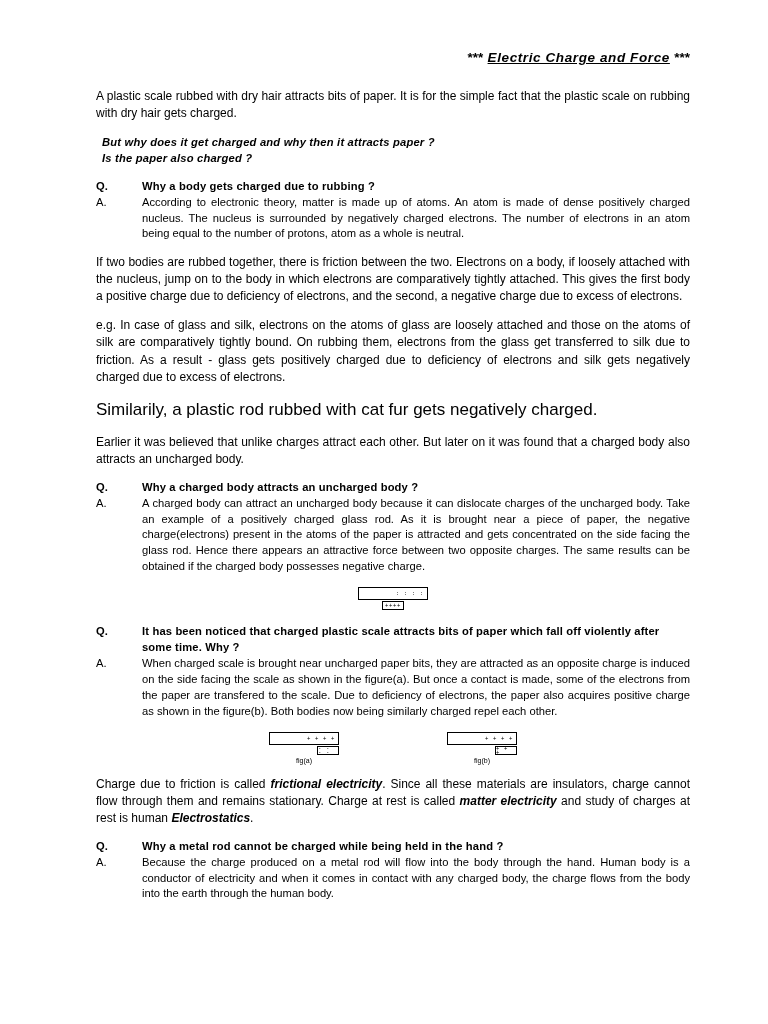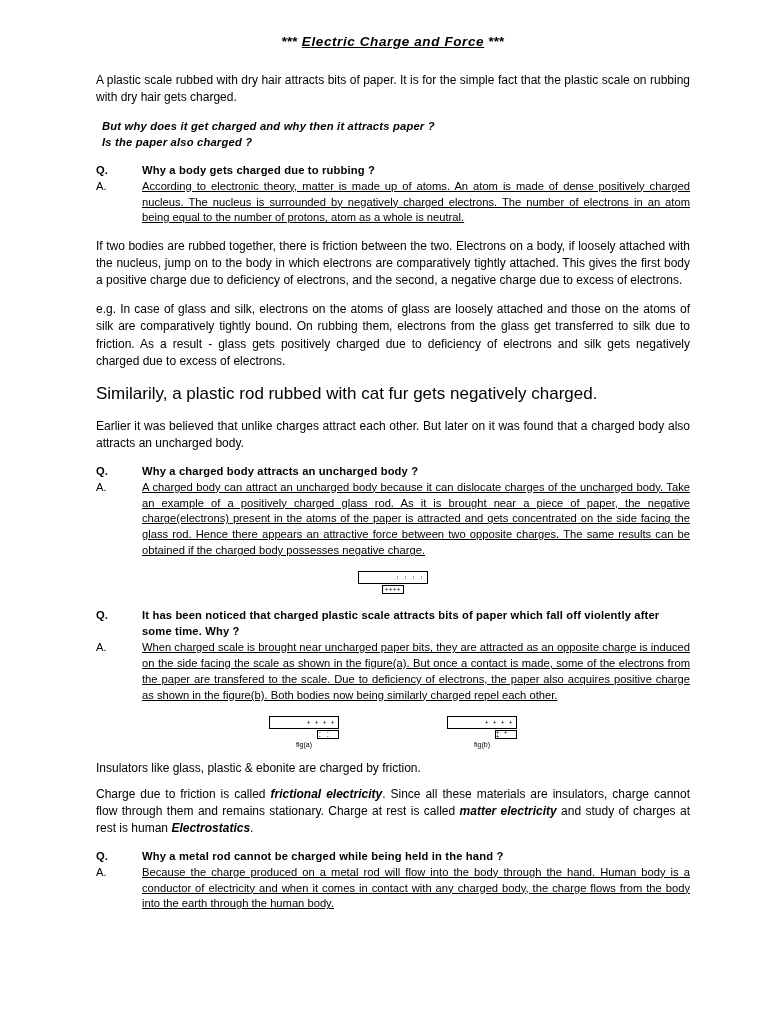--- a/index.html
+++ b/index.html
@@ -15,26 +15,26 @@
     overflow: hidden;
   }
   .page {
     position: relative;
     width: 768px;
     height: 1024px;
     box-sizing: border-box;
     padding: 34px 78px 0 96px;
   }
   .doc-title {
-    text-align: center;
+    text-align: right;
     font-size: 13.5px;
     font-weight: bold;
     font-style: italic;
     letter-spacing: 0.6px;
-    margin: 0 0 22px 0;
+    margin: 16px 0 22px 0;
     line-height: 1.2;
   }
   .doc-title .stars {
     font-style: normal;
     font-weight: bold;
     letter-spacing: 0;
   }
   .doc-title .titletext {
     text-decoration: underline;
   }
@@ -79,21 +79,20 @@
     align-items: flex-start;
     text-align: justify;
   }
   .aline .lbl {
     width: 46px;
     flex: 0 0 46px;
   }
   .aline .atext {
     flex: 1 1 auto;
     text-align: justify;
-    text-decoration: underline;
   }
   p.italic-note {
     font-size: 17px;
     line-height: 1.42;
     margin: 0 0 12px 0;
   }
   .fig-row {
     display: flex;
     justify-content: center;
     margin: 6px 0 14px 0;
@@ -240,21 +239,20 @@
           <span class="dots">+ + + +</span>
         </div>
         <div class="paper-box">
           <span class="dots">+ + +</span>
         </div>
       </div>
       <div class="fig-caption">fig(b)</div>
     </div>
   </div>
 
-  <p class="body tight">Insulators like glass, plastic &amp; ebonite are charged by friction.</p>
 
   <p class="body">
     <span>Charge due to friction is called </span><span class="bi">frictional electricity</span><span>. Since all these materials are insulators, charge cannot flow through them and remains stationary. Charge at rest is called </span><span class="bi">matter electricity</span><span> and study of charges at rest is human </span><span class="bi">Electrostatics</span><span>.</span>
   </p>
 
   <div class="qa">
     <div class="qline">
       <span class="lbl">Q.</span>
       <span class="qtext">Why a metal rod cannot be charged while being held in the hand ?</span>
     </div>

